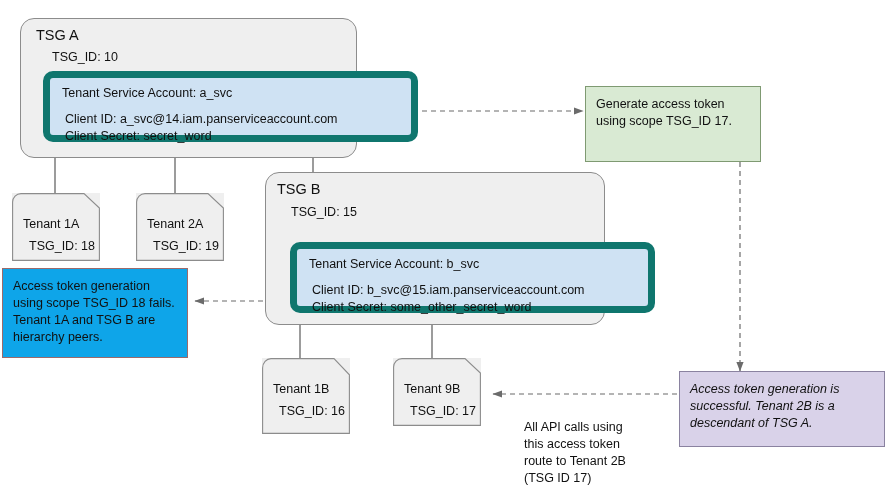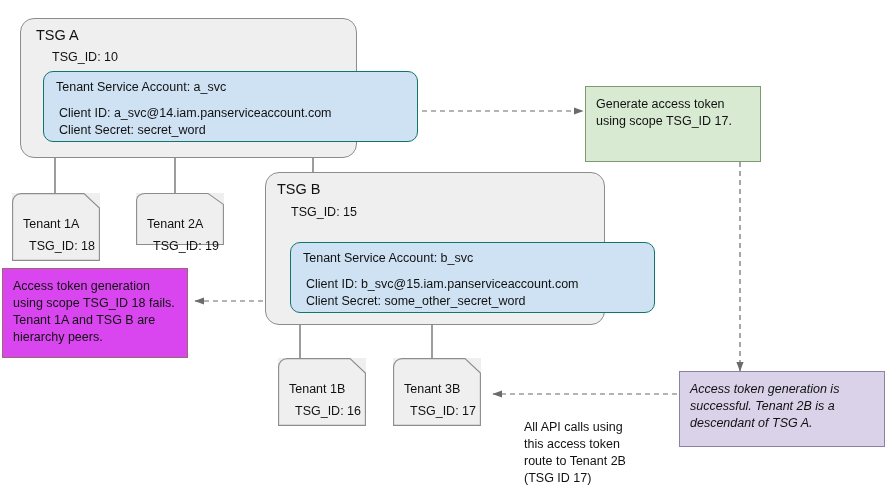--- a/index.html
+++ b/index.html
@@ -36,21 +36,21 @@
   .tsg-id {
     position: absolute;
     font-size: 12.5px;
     color: #111111;
     white-space: nowrap;
   }
 
   
   .svc-card {
     background: #cfe2f3;
-    border: 1px solid #0f766e;
+    border: 7px solid #0f766e;
     border-radius: 10px;
     box-sizing: border-box;
     padding: 9px 0 0 12px;
   }
   .svc-line {
     font-size: 12.5px;
     color: #111111;
     white-space: nowrap;
     line-height: 1.0;
   }
@@ -79,21 +79,21 @@
     box-sizing: border-box;
     border: 1px solid #ef4444;
     padding: 9px 10px 0 10px;
   }
   .note .txt {
     font-size: 12.5px;
     line-height: 17px;
     color: #111111;
   }
   .note.green  { background: #d9ead3; border-color: #7f9a72; }
-  .note.pink   { background: #d946ef; border-color: #9d6a6a; }
+  .note.pink   { background: #0ea5e9; border-color: #9d6a6a; }
   .note.purple { background: #d9d2e9; border-color: #8a82a0; }
 
   
   .caption {
     position: absolute;
     font-size: 12.5px;
     line-height: 17px;
     color: #111111;
     white-space: pre-line;
   }
@@ -157,41 +157,41 @@
   </div>
 
   <div class="tenant" style="left:12px; top:193px; width:88px; height:68px;">
     <svg class="shp" viewBox="0 0 88 68" preserveAspectRatio="none">
       <path d="M9,0.6 L72,0.6 L87.4,15 L87.4,67.4 L0.6,67.4 L0.6,9 A8.4,8.4 0 0 1 9,0.6 Z" fill="#efefef" stroke="#8c8c8c" stroke-width="1.1"></path>
     </svg>
     <div class="lbl name">Tenant 1A</div>
     <div class="lbl id">TSG_ID: 18</div>
   </div>
 
-  <div class="tenant" style="left:136px; top:193px; width:88px; height:52px;">
+  <div class="tenant" style="left:136px; top:193px; width:88px; height:68px;">
     <svg class="shp" viewBox="0 0 88 68" preserveAspectRatio="none">
       <path d="M9,0.6 L72,0.6 L87.4,15 L87.4,67.4 L0.6,67.4 L0.6,9 A8.4,8.4 0 0 1 9,0.6 Z" fill="#efefef" stroke="#8c8c8c" stroke-width="1.1"></path>
     </svg>
     <div class="lbl name">Tenant 2A</div>
     <div class="lbl id">TSG_ID: 19</div>
   </div>
 
-  <div class="tenant" style="left:262px; top:358px; width:88px; height:68px;margin-left:16px;">
+  <div class="tenant" style="left:262px; top:358px; width:88px; height:76px;">
     <svg class="shp" viewBox="0 0 88 68" preserveAspectRatio="none">
       <path d="M9,0.6 L72,0.6 L87.4,15 L87.4,67.4 L0.6,67.4 L0.6,9 A8.4,8.4 0 0 1 9,0.6 Z" fill="#efefef" stroke="#8c8c8c" stroke-width="1.1"></path>
     </svg>
     <div class="lbl name">Tenant 1B</div>
     <div class="lbl id">TSG_ID: 16</div>
   </div>
 
   <div class="tenant" style="left:393px; top:358px; width:88px; height:68px;">
     <svg class="shp" viewBox="0 0 88 68" preserveAspectRatio="none">
       <path d="M9,0.6 L72,0.6 L87.4,15 L87.4,67.4 L0.6,67.4 L0.6,9 A8.4,8.4 0 0 1 9,0.6 Z" fill="#efefef" stroke="#8c8c8c" stroke-width="1.1"></path>
     </svg>
-    <div class="lbl name">Tenant 3B</div>
+    <div class="lbl name">Tenant 9B</div>
     <div class="lbl id">TSG_ID: 17</div>
   </div>
 
   <div class="abs note green" style="left:585px; top:86px; width:176px; height:76px;">
     <div class="txt">Generate access token using scope TSG_ID 17.</div>
   </div>
 
   <div class="abs note pink" style="left:2px; top:268px; width:186px; height:90px;">
     <div class="txt">Access token generation using scope TSG_ID 18 fails. Tenant 1A and TSG B are hierarchy peers.</div>
   </div>

